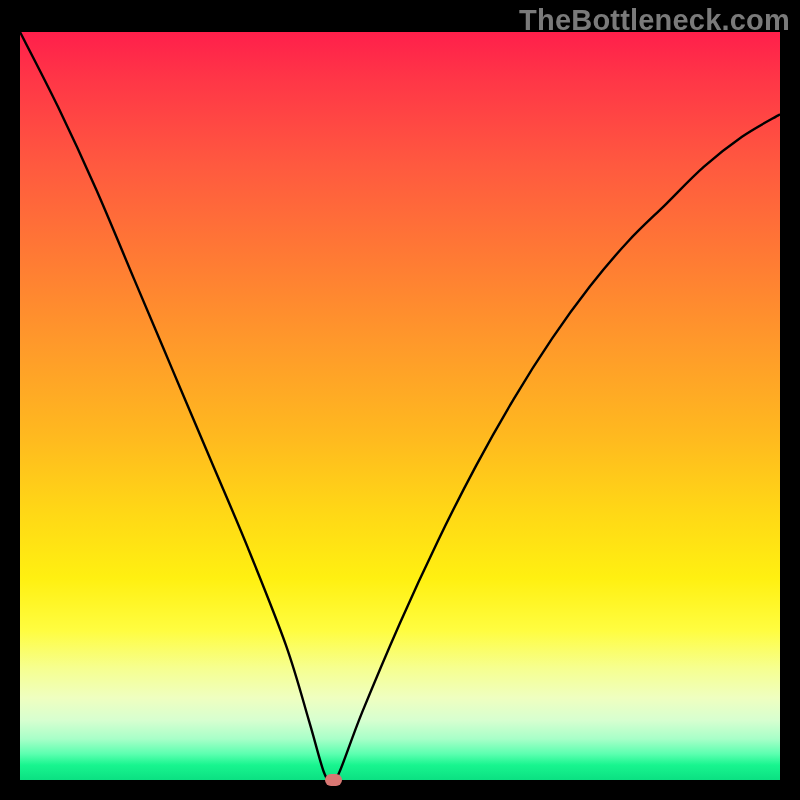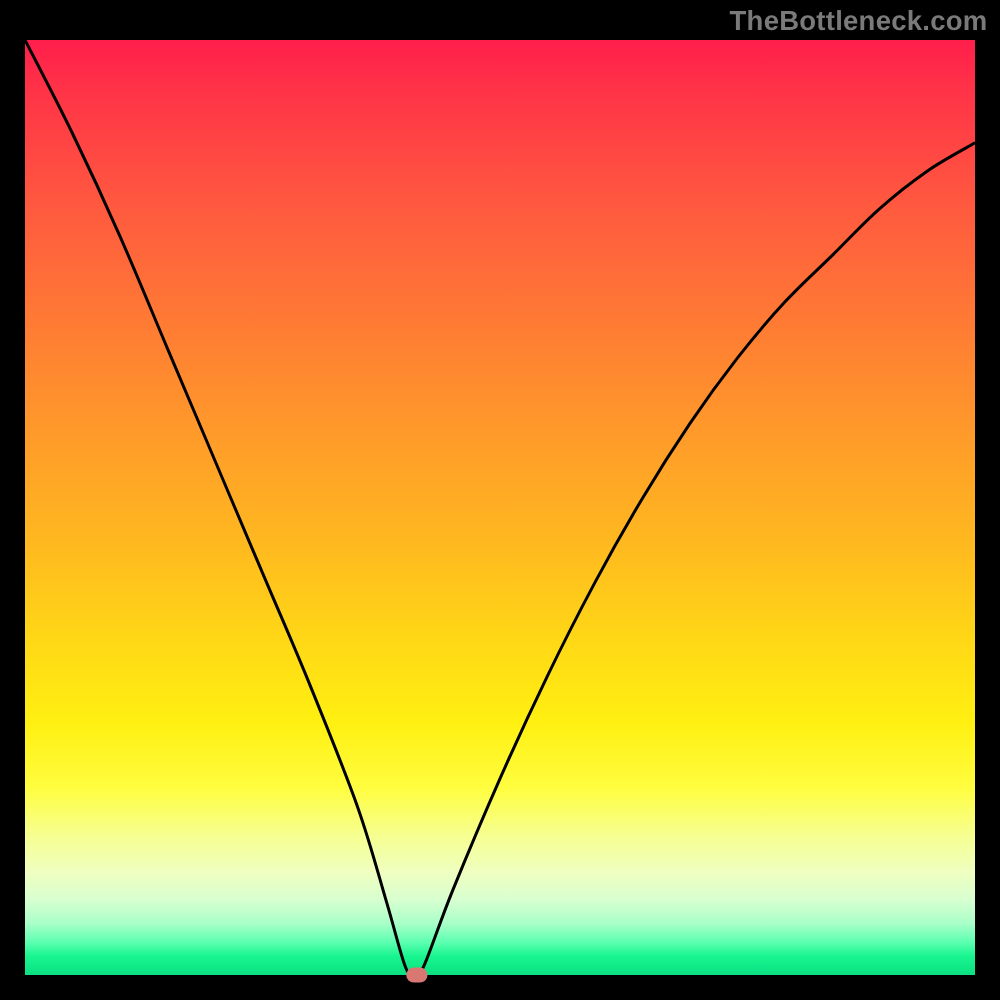--- a/index.html
+++ b/index.html
@@ -15,21 +15,21 @@
     position: relative;
     width: 800px;
     height: 800px;
     background: #000;
   }
   .watermark {
     position: absolute;
     top: 4px;
     right: 10px;
     color: #7a7a7a;
-    font-size: 22px;
+    font-size: 29px;
     font-weight: 600;
     letter-spacing: 0.2px;
     user-select: none;
   }
   .plot-border {
     position: absolute;
     top: 30px;
     left: 18px;
     width: 764px;
     height: 752px;

